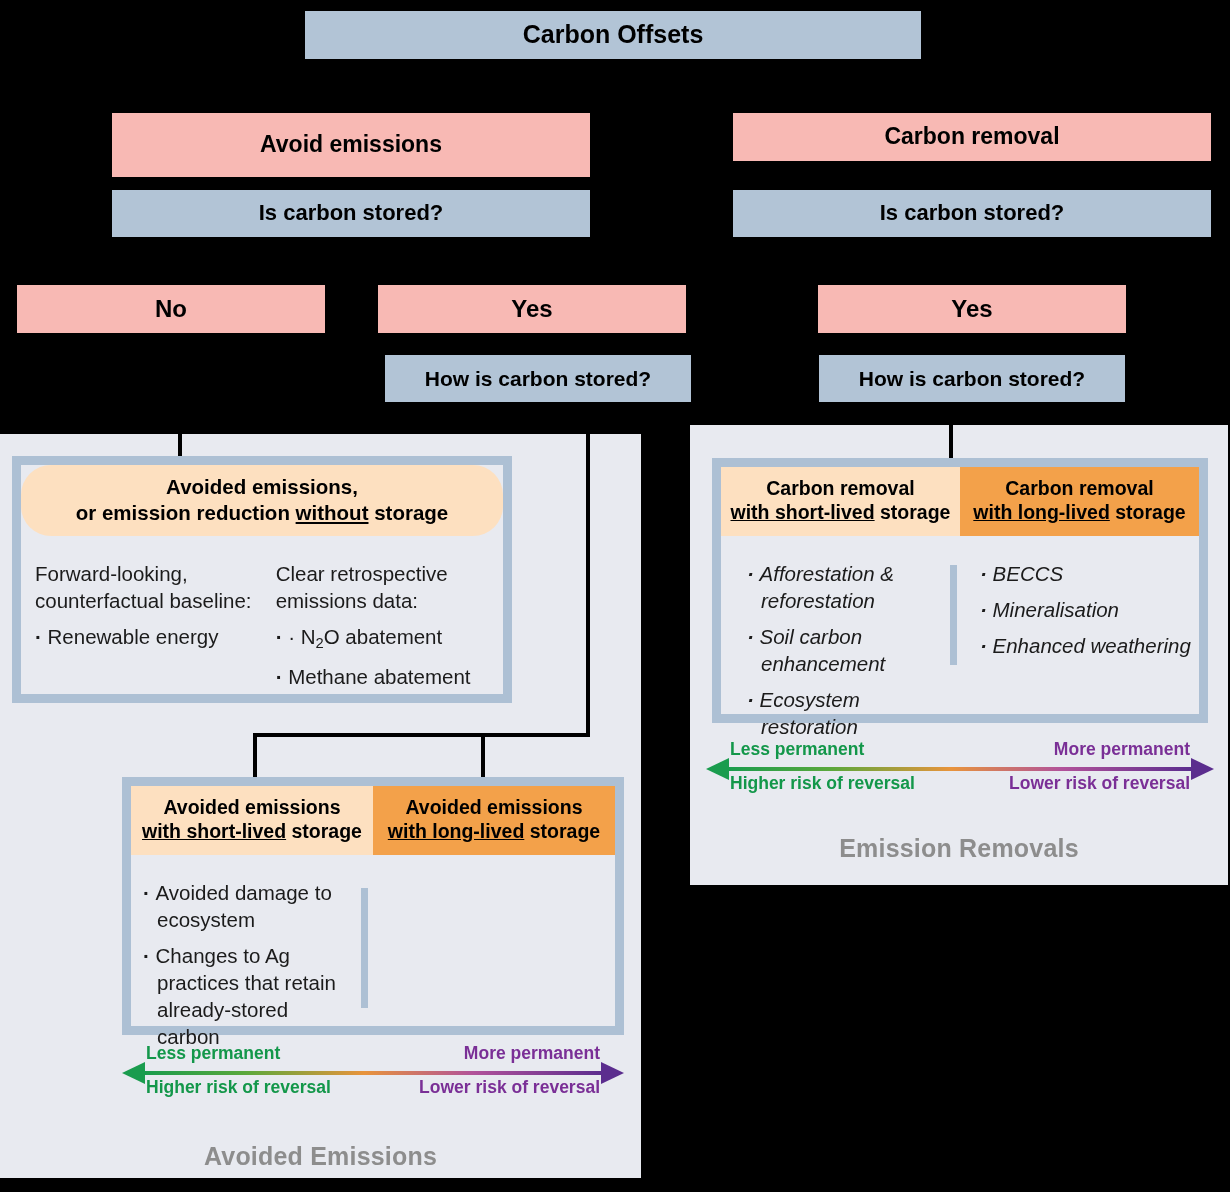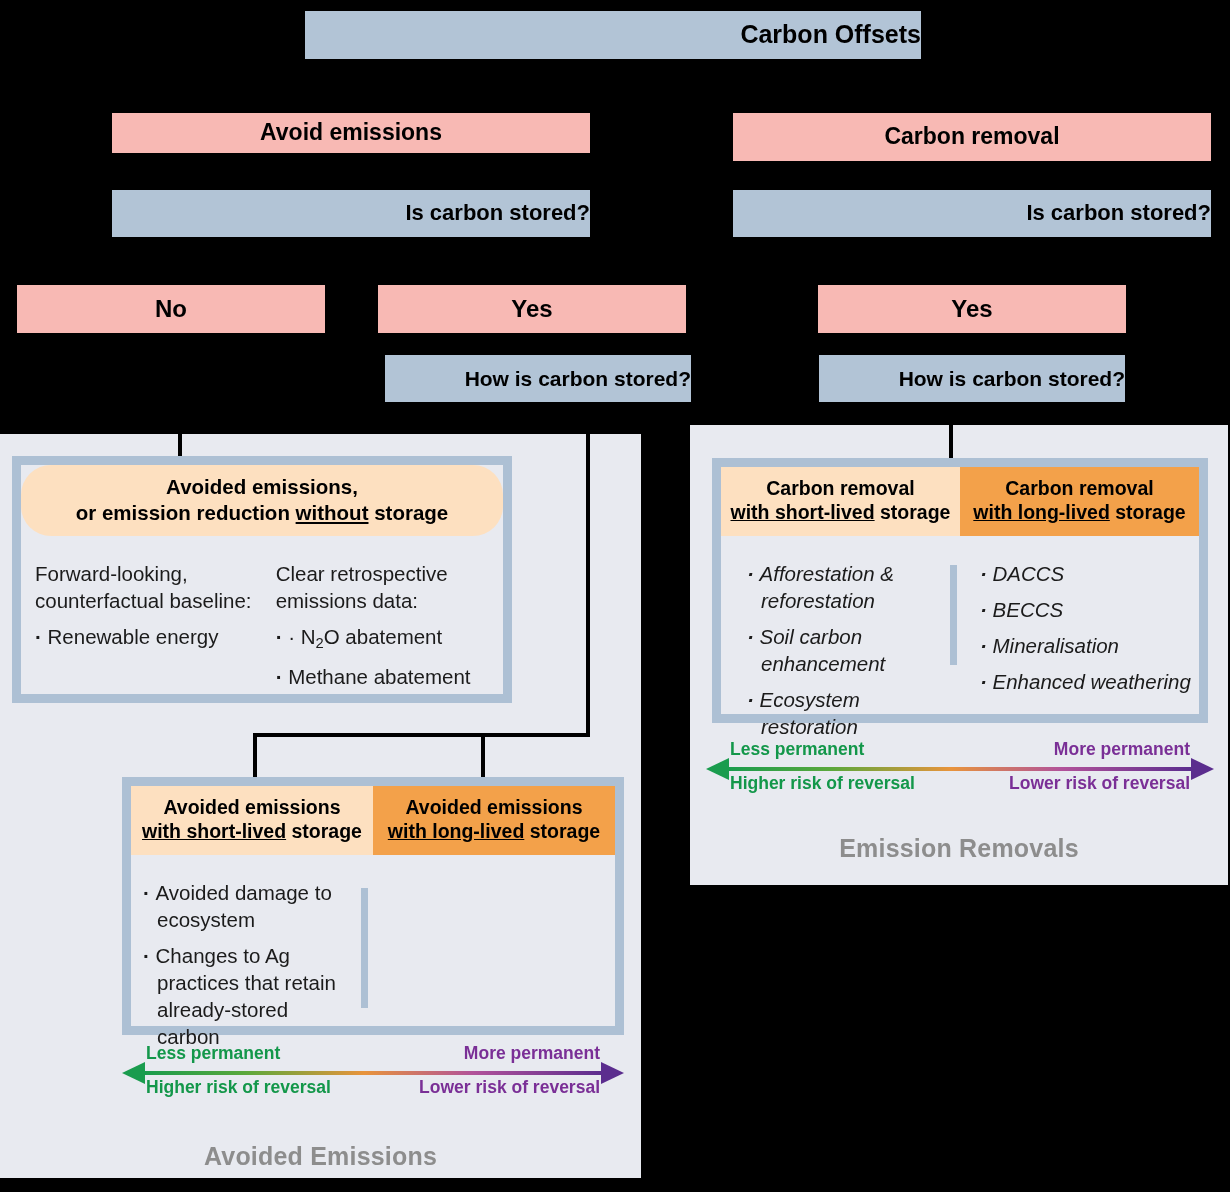--- a/index.html
+++ b/index.html
@@ -20,21 +20,21 @@
     position:absolute;
     display:flex;
     align-items:center;
     justify-content:center;
     text-align:center;
     font-weight:bold;
     color:#000000;
     box-sizing:border-box;
     line-height:1.1;
   }
-  .blue{ background:#b2c4d6;justify-content:flex-end; }
+  .blue{ background:#b2c4d6; }
   .pink{ background:#f8b9b4; }
 
   
   .conn{ position:absolute; background:#000000; }
 
   
   .panel{
     position:absolute;
     background:#e8eaf0;
     box-sizing:border-box;
@@ -160,21 +160,21 @@
 
   <div class="conn" style="left:586px; top:402px; width:4px; height:331px;"></div>
   <div class="conn" style="left:253px; top:733px; width:337px; height:4px;"></div>
   <div class="conn" style="left:253px; top:733px; width:4px; height:44px;"></div>
   <div class="conn" style="left:481px; top:733px; width:4px; height:44px;"></div>
 
   <div class="fbox blue" style="left:305px; top:11px; width:616px; height:48px; font-size:25px;">
     <span>Carbon Offsets</span>
   </div>
 
-  <div class="fbox pink" style="left:112px; top:113px; width:478px; height:40px; font-size:23px;">
+  <div class="fbox pink" style="left:112px; top:113px; width:478px; height:64px; font-size:23px;">
     <span>Avoid emissions</span>
   </div>
 
   <div class="fbox pink" style="left:733px; top:113px; width:478px; height:48px; font-size:23px;">
     <span>Carbon removal</span>
   </div>
 
   <div class="fbox blue" style="left:112px; top:190px; width:478px; height:47px; font-size:22px;">
     <span>Is carbon stored?</span>
   </div>
@@ -278,21 +278,20 @@
       <div class="divider" style="left:calc(50% - 10px); top:18px; height:100px;"></div>
       <div class="col" style="width:50%; padding:0 18px 0 10px;">
         <ul>
           <li>Afforestation &amp; reforestation</li>
           <li>Soil carbon enhancement</li>
           <li>Ecosystem restoration</li>
         </ul>
       </div>
       <div class="col" style="width:50%; padding:0 4px 0 12px;">
         <ul>
-          <li>DACCS</li>
           <li>BECCS</li>
           <li>Mineralisation</li>
           <li>Enhanced weathering</li>
         </ul>
       </div>
     </div>
   </div>
 
   <div class="perm" style="left:706px; top:736px; width:508px; height:60px;">
     <div class="perm-lbl green" style="left:24px; top:3px;">Less permanent</div>

